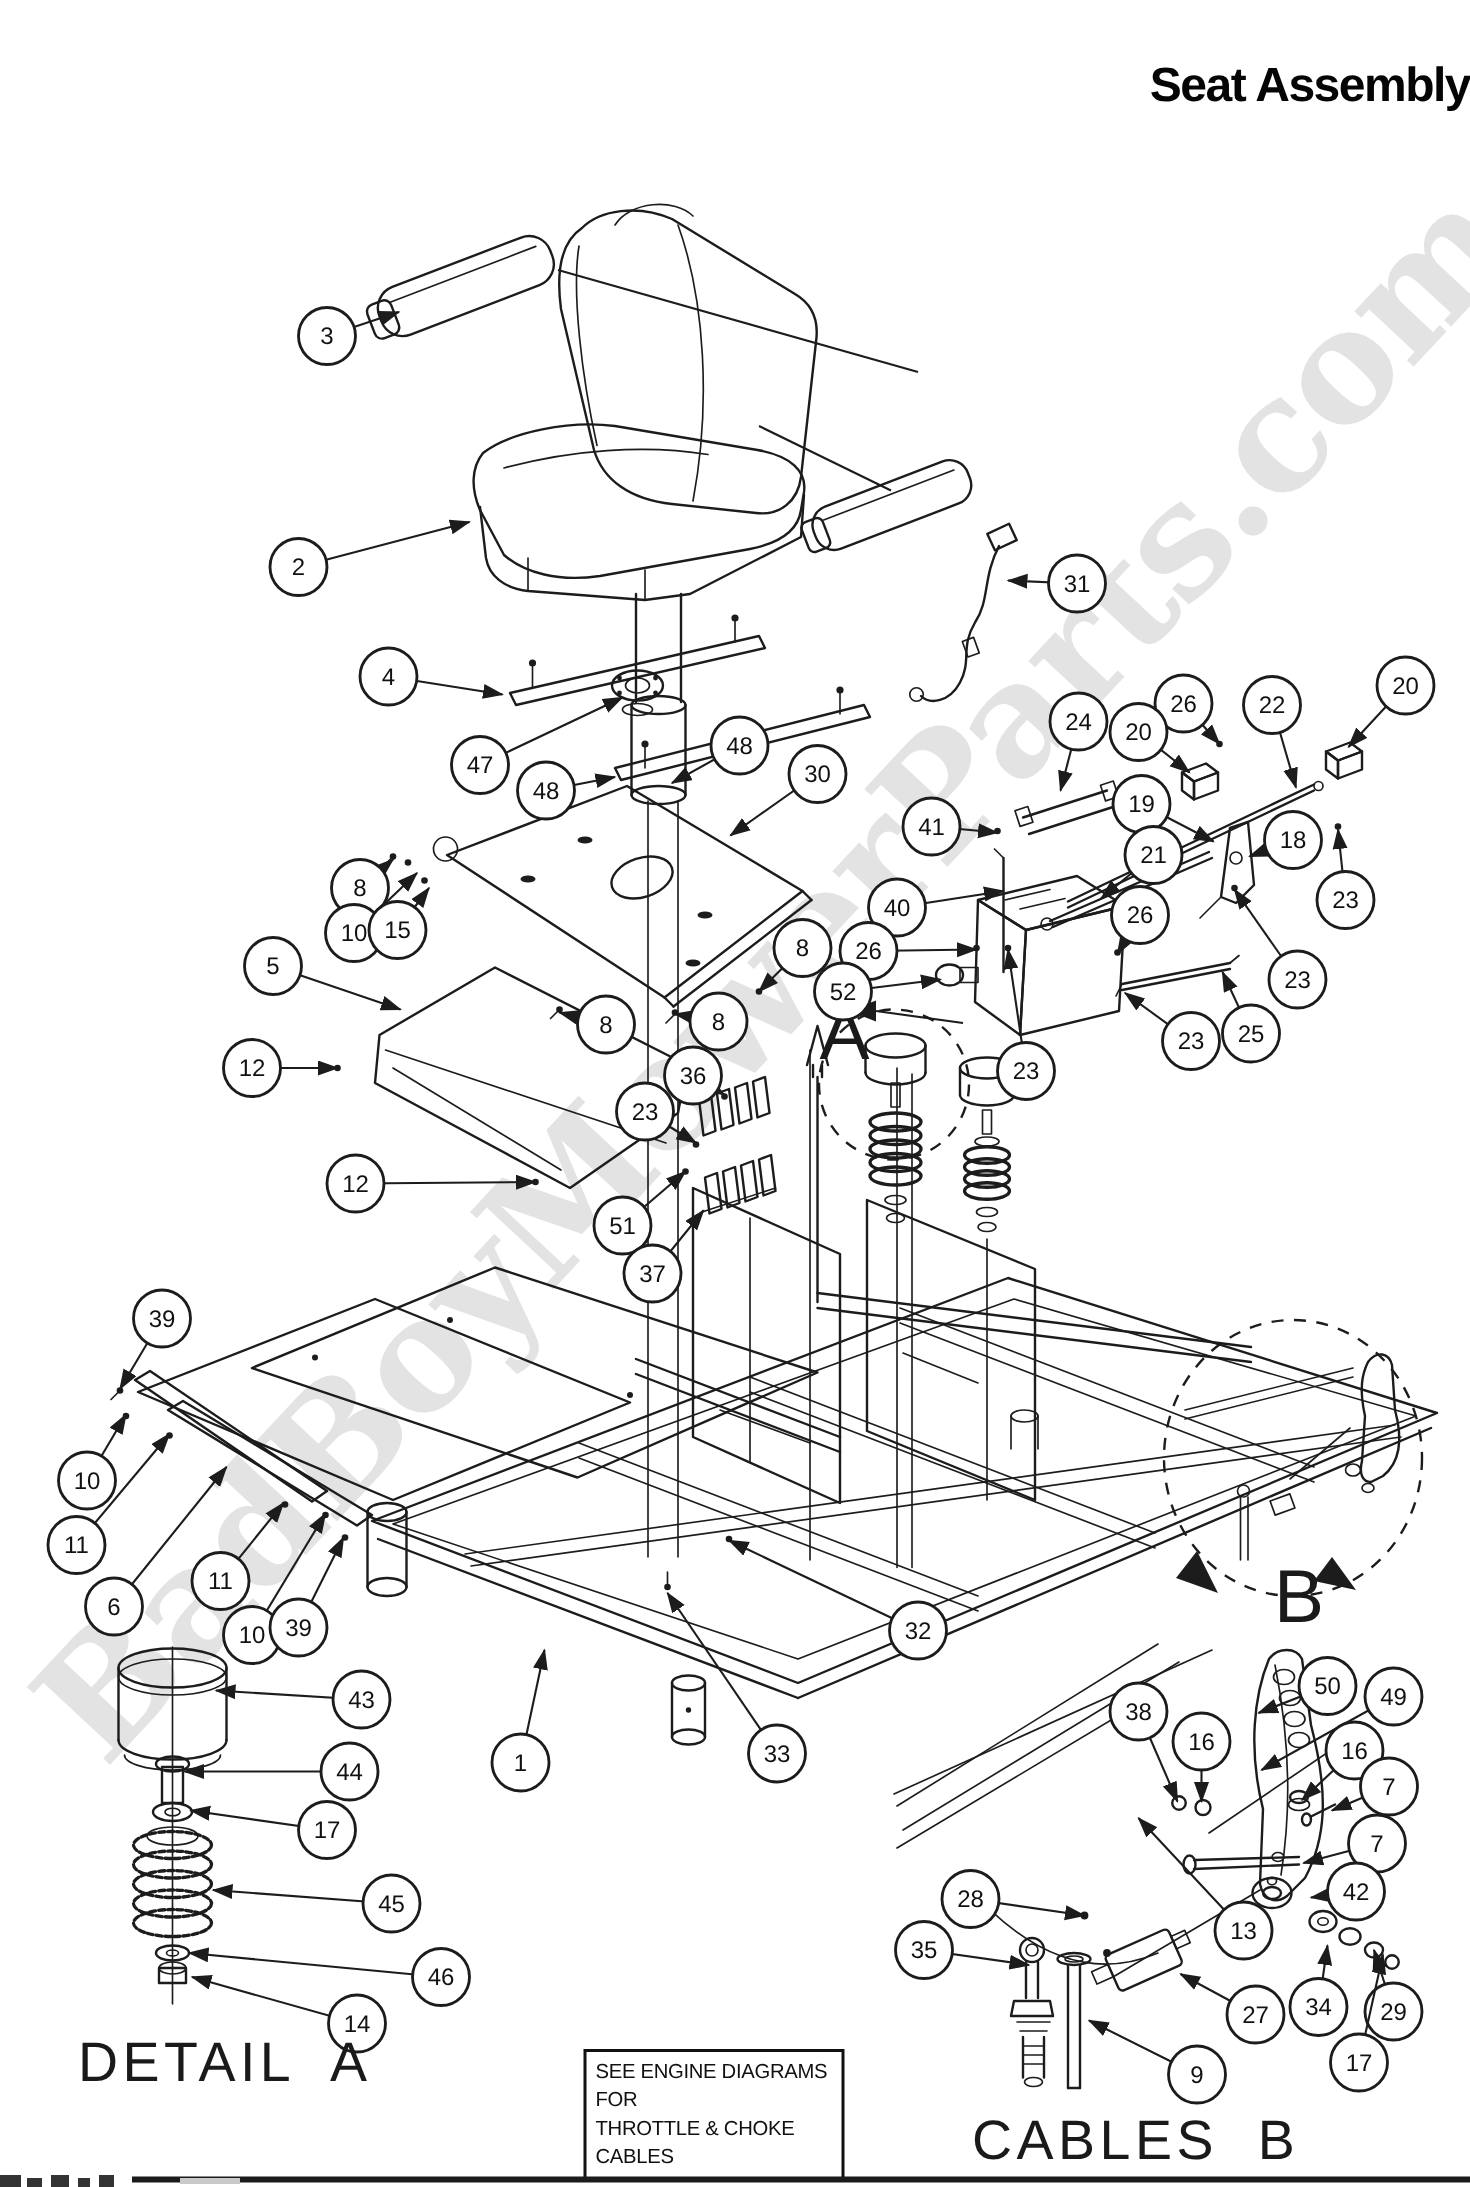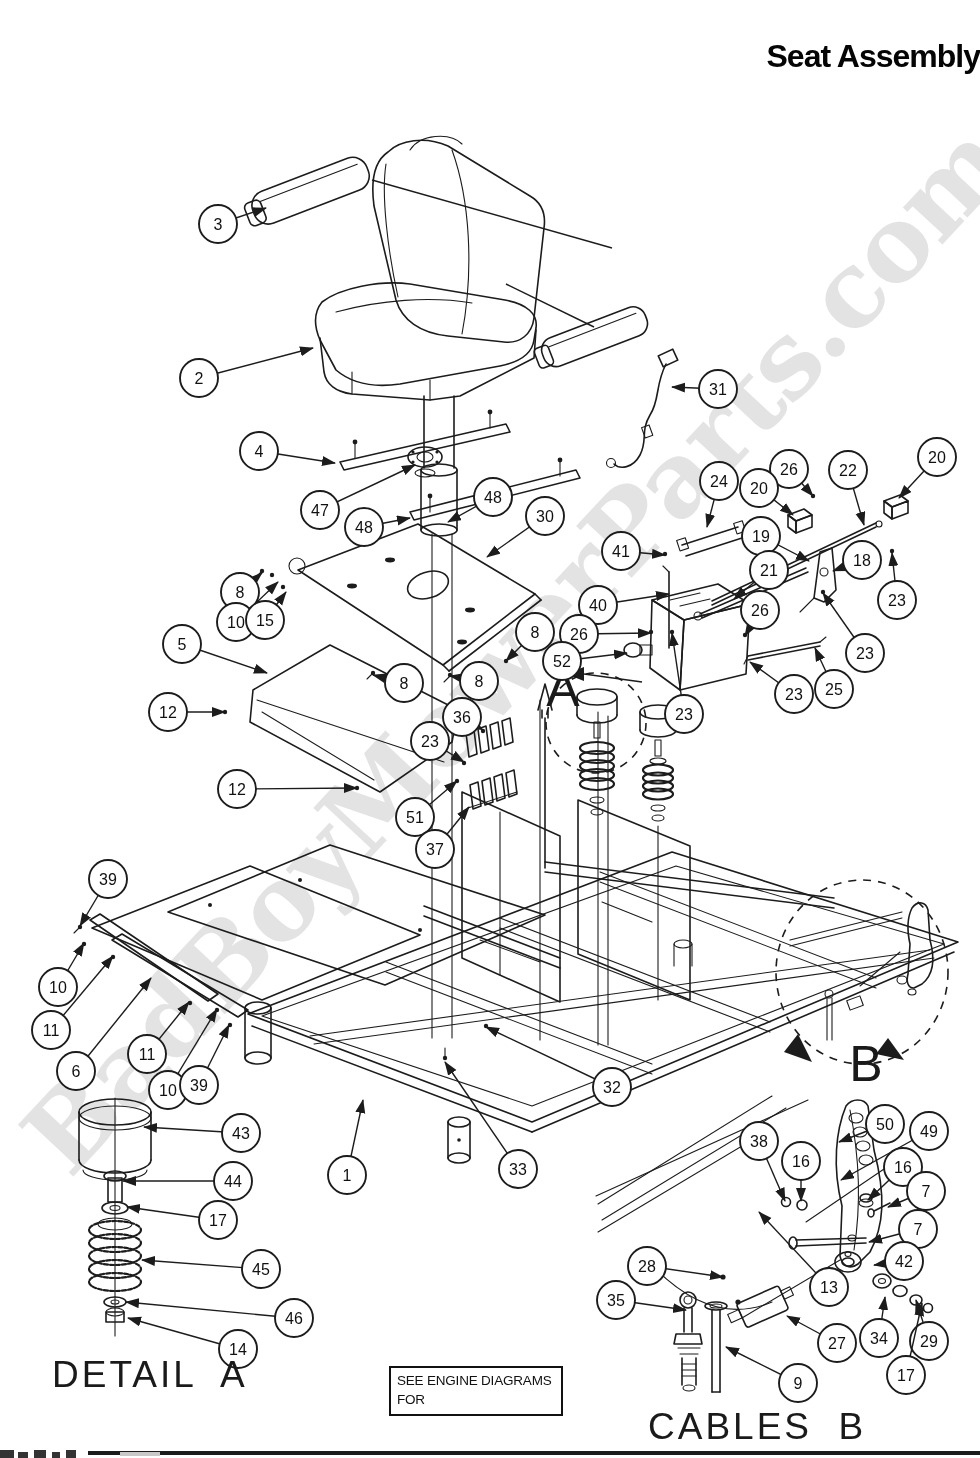--- a/index.html
+++ b/index.html
@@ -758,20 +758,21 @@
         <line x1="798" y1="1383" x2="726" y2="1347" class="leader" marker-end="url(#arr)"></line>
         <circle cx="798" cy="1383" r="19" class="balloon"></circle>
         <text x="798" y="1388.5" class="balloon-num">9</text>
       </g>
     </svg>
 
   <div class="title">Seat Assembly</div>
 
   <div class="note-box">
     <div>SEE ENGINE DIAGRAMS FOR</div>
+    <div>THROTTLE &amp; CHOKE CABLES</div>
   </div>
 
   <div class="detail-label detail-a">DETAIL  A</div>
   <div class="detail-label detail-b">CABLES  B</div>
 
   <div class="footer-rule"></div>
   <div class="footer-marks">
     <span style="left:0;top:2px;width:14px;height:8px;"></span>
     <span style="left:18px;top:4px;width:10px;height:6px;"></span>
     <span style="left:34px;top:2px;width:12px;height:8px;"></span>

